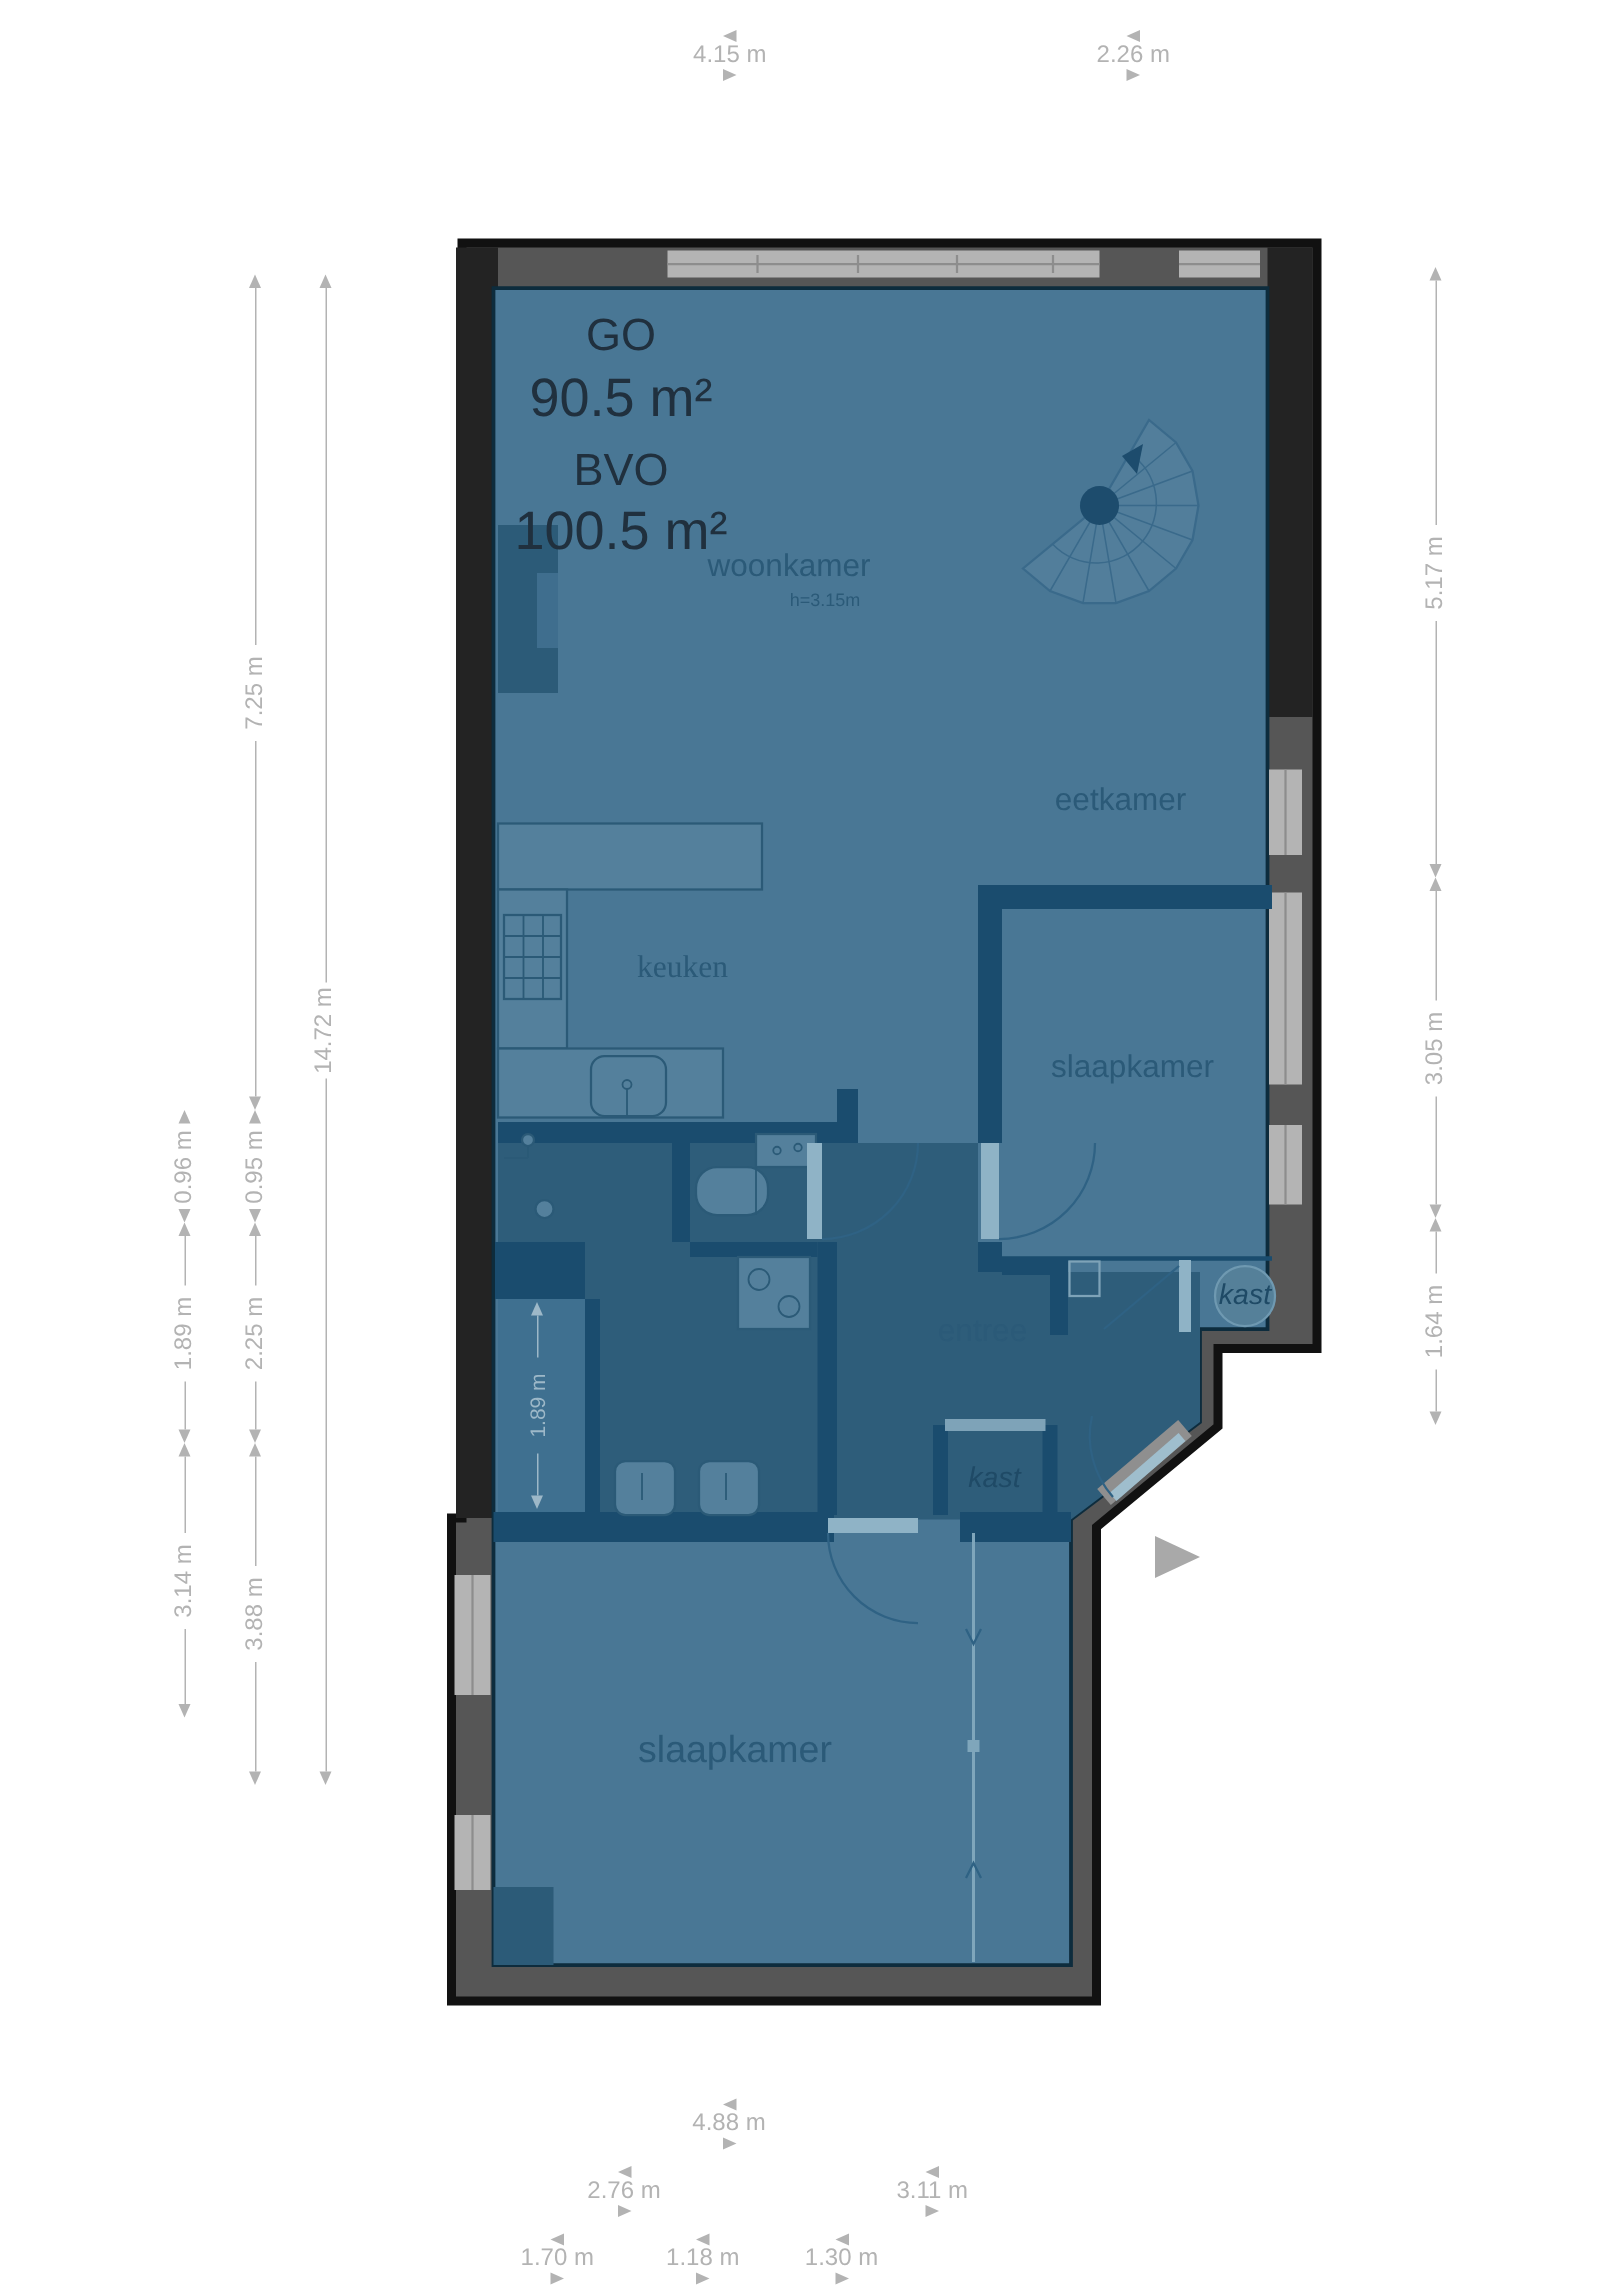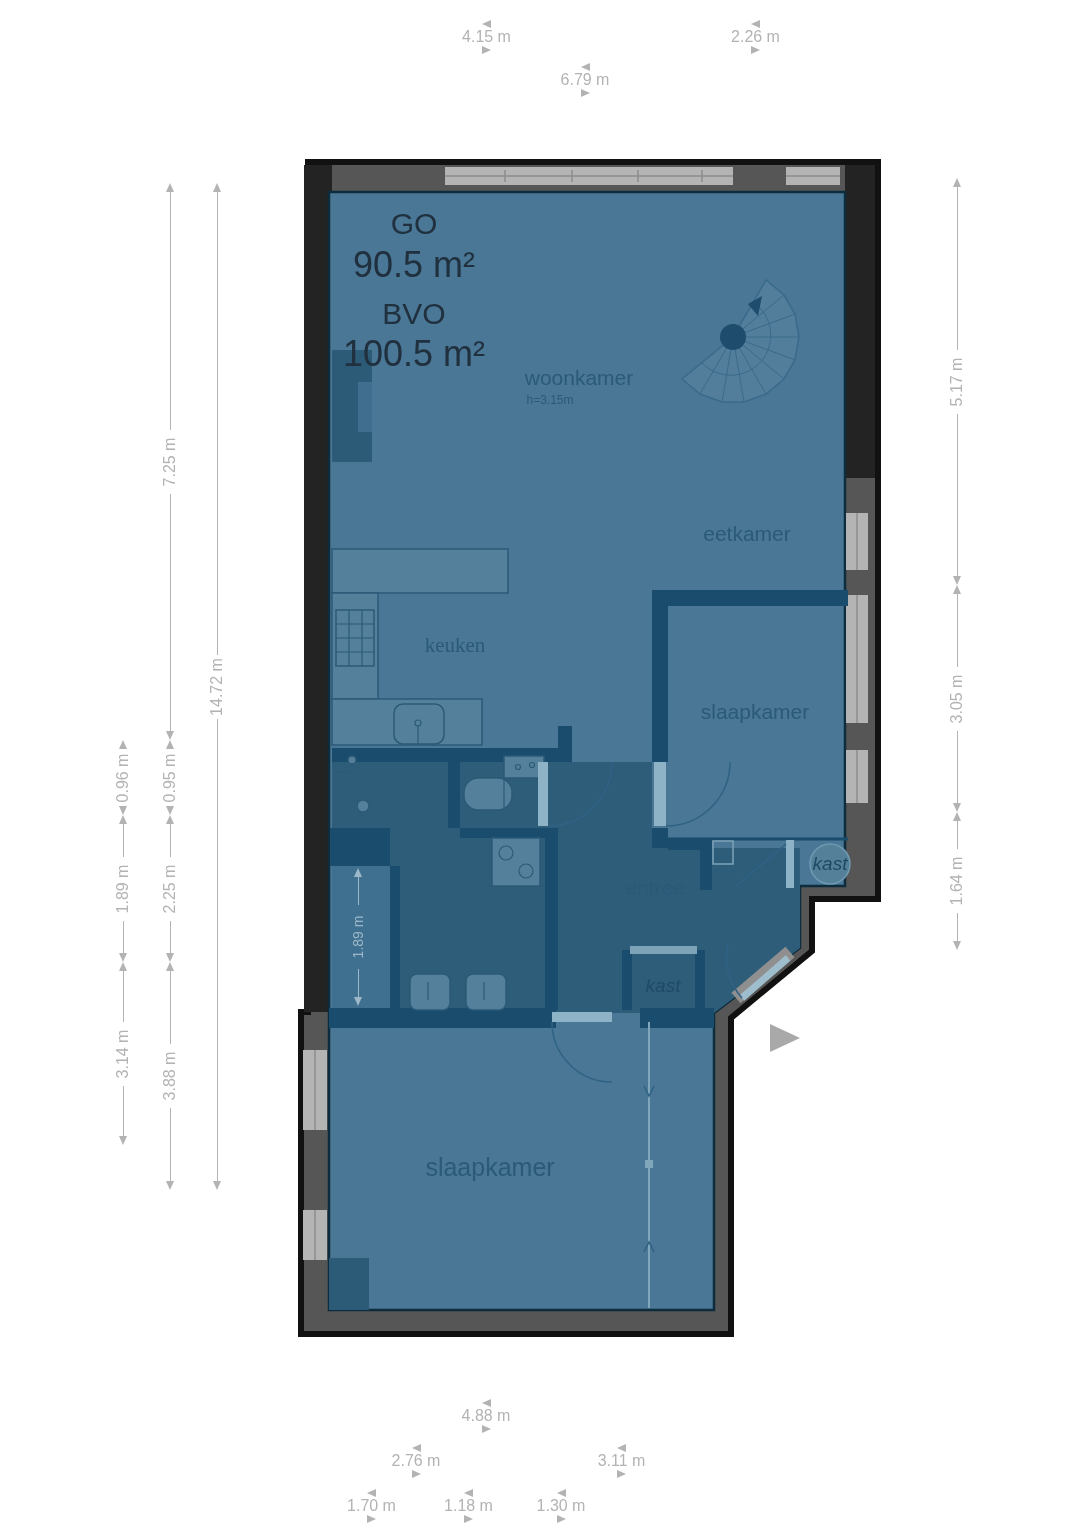--- a/index.html
+++ b/index.html
@@ -195,45 +195,40 @@
     <polygon class="f-marker" points="770,1024 770,1052 800,1038"></polygon>
   </svg>
 
   <div class="area-block">
     <div class="area-title">GO</div>
     <div class="area-value">90.5 m²</div>
     <div class="area-title">BVO</div>
     <div class="area-value">100.5 m²</div>
   </div>
 
-  <div class="rlabel" style="left:579px;top:378px;">woonkamer</div>
+  <div class="rlabel" style="left:526px;top:378px;">woonkamer</div>
   <div class="rlabel small" style="left:550px;top:400px;">h=3.15m</div>
   <div class="rlabel" style="left:747px;top:534px;">eetkamer</div>
   <div class="rlabel" style="left:455px;top:645px;font-family:Liberation Serif, serif;">keuken</div>
   <div class="rlabel" style="left:755px;top:712px;">slaapkamer</div>
   <div class="rlabel" style="left:655px;top:888px;">entree</div>
   <div class="rlabel kast" style="left:830px;top:864px;color:#1f4a66;">kast</div>
   <div class="rlabel kast" style="left:663px;top:986px;color:#1f4a66;">kast</div>
   <div class="rlabel big" style="left:490px;top:1167px;">slaapkamer</div>
 
   <div class="dim h" style="left:328px;top:20px;width:317px;">
     <span class="ln"></span>
       <span class="lab">4.15 m</span>
       <span class="ln"></span>
   </div>
   <div class="dim h" style="left:668px;top:20px;width:175px;">
     <span class="ln"></span>
       <span class="lab">2.26 m</span>
       <span class="ln"></span>
   </div>
-  <div class="dim h" style="left:325px;top:63px;width:520px;">
-    <span class="ln"></span>
-      <span class="lab">6.79 m</span>
-      <span class="ln"></span>
-  </div>
 
   <div class="dim v" style="left:115px;top:740px;height:75px;">
     <span class="ln"></span>
       <span class="lab">
         <span>0.96 m</span>
       </span>
       <span class="ln"></span>
   </div>
   <div class="dim v" style="left:115px;top:815px;height:147px;">
     <span class="ln"></span>

